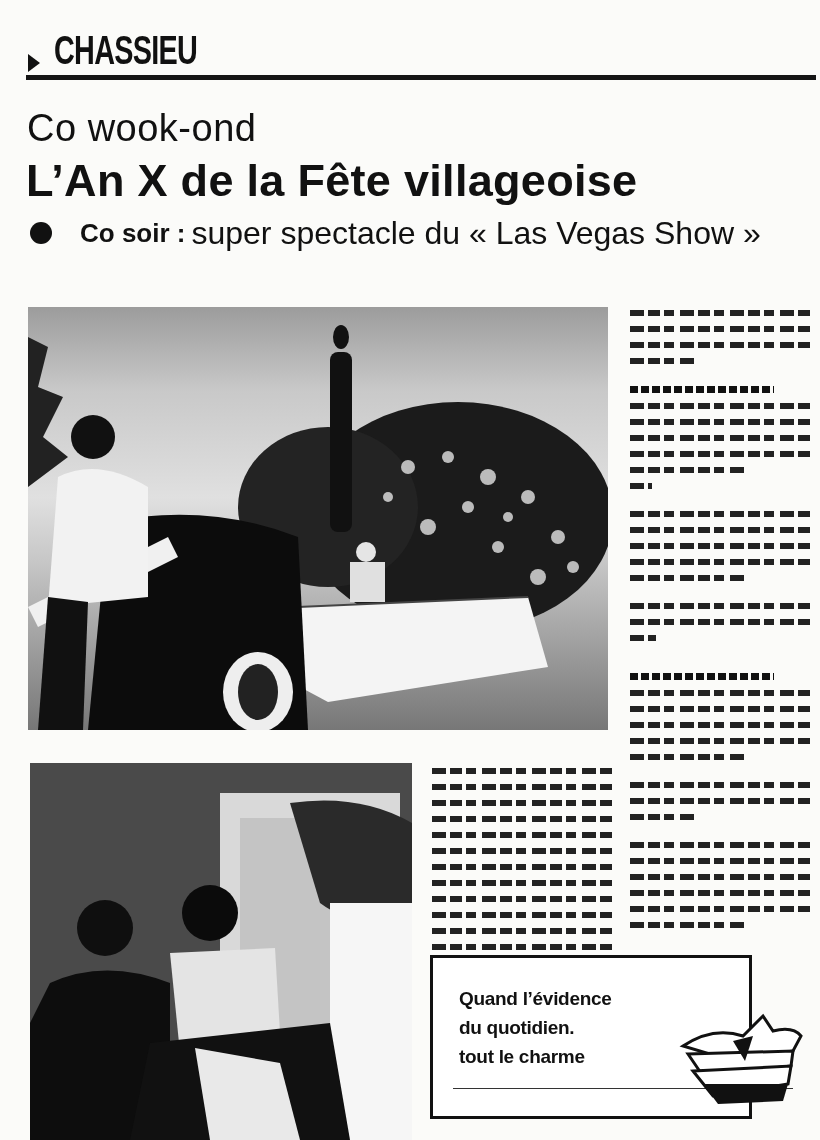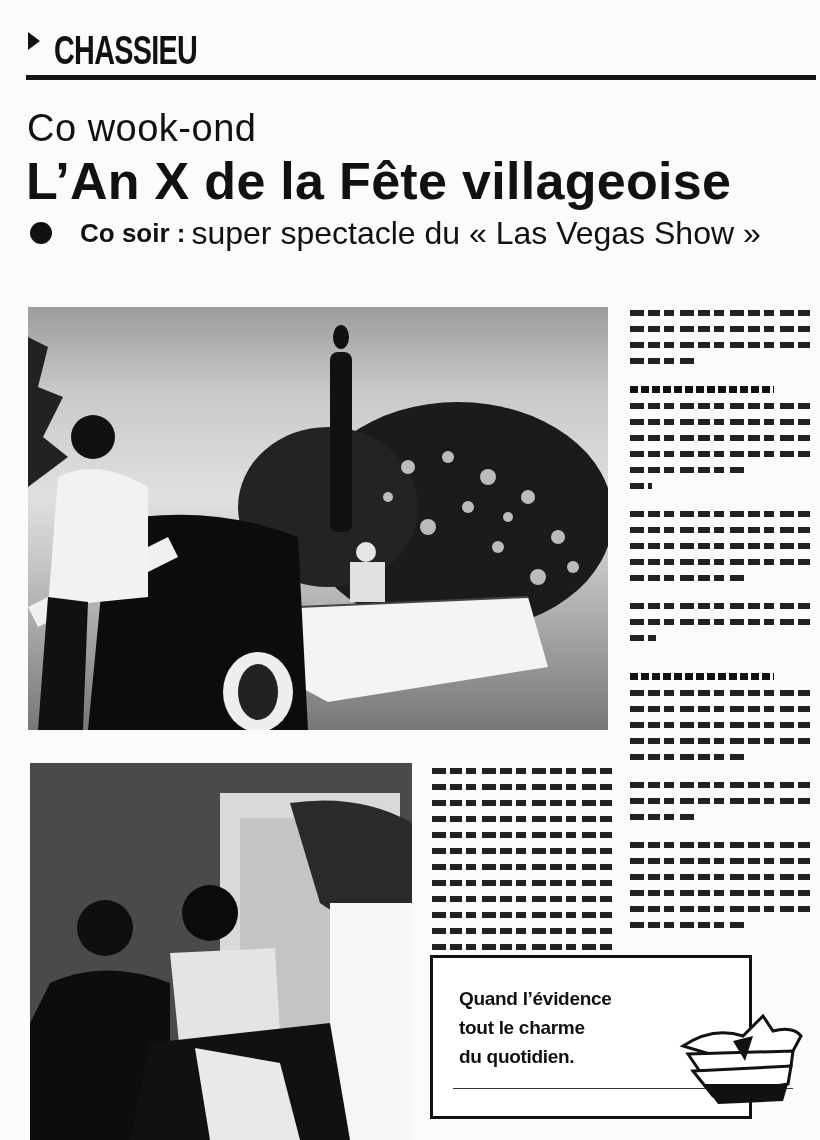--- a/index.html
+++ b/index.html
@@ -1,22 +1,22 @@
 <!DOCTYPE html>
 <html><head>
 <meta charset="utf-8">
 <style>
   html,body{margin:0;padding:0;background:#fbfbf9;}
   body{width:820px;height:1140px;position:relative;overflow:hidden;font-family:"Liberation Sans",sans-serif;color:#111;}
-  .section-head{position:absolute;left:28px;top:28px;display:flex;align-items:flex-start;}
+  .section-head{position:absolute;left:28px;top:28px;display:flex;align-items:flex-end;}
   .section-head .tri{width:0;height:0;border-top:9px solid transparent;border-bottom:9px solid transparent;border-left:12px solid #111;margin-right:14px;margin-top:4px;}
   .section-head .label{font-family:"Liberation Sans",sans-serif;font-weight:bold;font-size:40px;letter-spacing:-1px;transform:scaleX(0.72);transform-origin:left center;line-height:44px;}
   .rule{position:absolute;left:26px;top:75px;width:790px;height:5px;background:#151515;}
   .kicker{position:absolute;left:27px;top:108px;font-size:38px;line-height:40px;font-weight:normal;letter-spacing:0.5px;}
-  .headline{position:absolute;left:26px;top:155px;font-size:52px;line-height:52px;font-weight:bold;letter-spacing:0.3px;white-space:nowrap;}
+  .headline{position:absolute;left:26px;top:155px;font-size:45px;line-height:52px;font-weight:bold;letter-spacing:0.3px;white-space:nowrap;}
   .bullets{position:absolute;left:30px;top:214px;width:790px;}
   .bullet{display:flex;align-items:center;height:38px;white-space:nowrap;}
   .bullet .dot{width:22px;height:22px;border-radius:50%;background:#111;margin-right:28px;flex:none;}
   .bullet .lead{font-weight:bold;font-size:26px;text-align:center;}
   .bullet .rest{font-size:32px;font-weight:normal;margin-left:6px;}
   .photo{position:absolute;overflow:hidden;}
   .photo1{left:28px;top:307px;width:580px;height:423px;background:linear-gradient(180deg,#9c9c9c 0%,#c9c9c9 20%,#e0e0e0 45%,#c7c7c7 60%,#777 100%);}
   .photo2{left:30px;top:763px;width:382px;height:377px;background:#3a3a3a;}
   .col{position:absolute;}
   .para{margin-bottom:22px;}
@@ -171,22 +171,22 @@
     <div class="gl"></div>
       <div class="gl"></div>
       <div class="gl"></div>
       <div class="gl"></div>
   </div>
 </div>
 
 <div class="ad">
   <div class="txt">
     <div>Quand l’évidence</div>
+    <div>du quotidien.</div>
     <div>tout le charme</div>
-    <div>du quotidien.</div>
   </div>
   <div class="underline"></div>
   <svg class="art" viewBox="0 0 135 100">
     <path d="M10 40 Q40 20 70 30 L90 10 L100 25 Q120 20 128 30 L120 45 L60 55 Z" fill="#fff" stroke="#111" stroke-width="3"></path>
     <path d="M15 48 L120 45 L118 60 L30 70 Z" fill="#fff" stroke="#111" stroke-width="3"></path>
     <path d="M60 35 L80 30 L72 55 Z" fill="#111"></path>
     <path d="M20 65 L118 60 L115 78 L40 90 Z" fill="#fff" stroke="#111" stroke-width="3"></path>
     <path d="M30 78 L115 78 L110 95 L45 98 Z" fill="#111"></path>
   </svg>
 </div>

